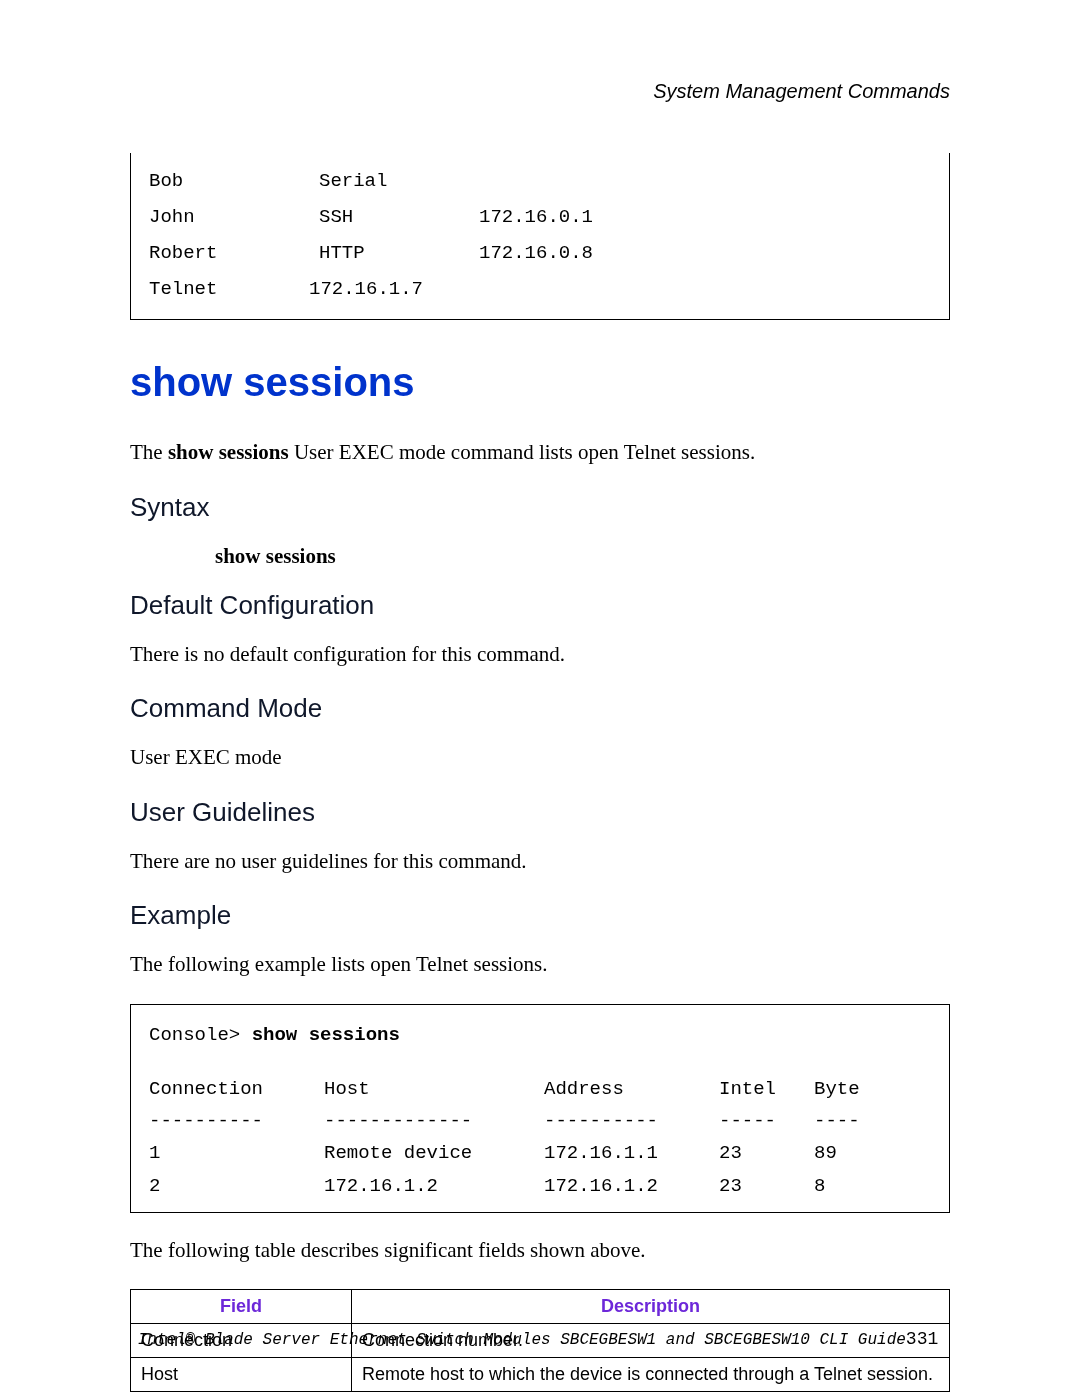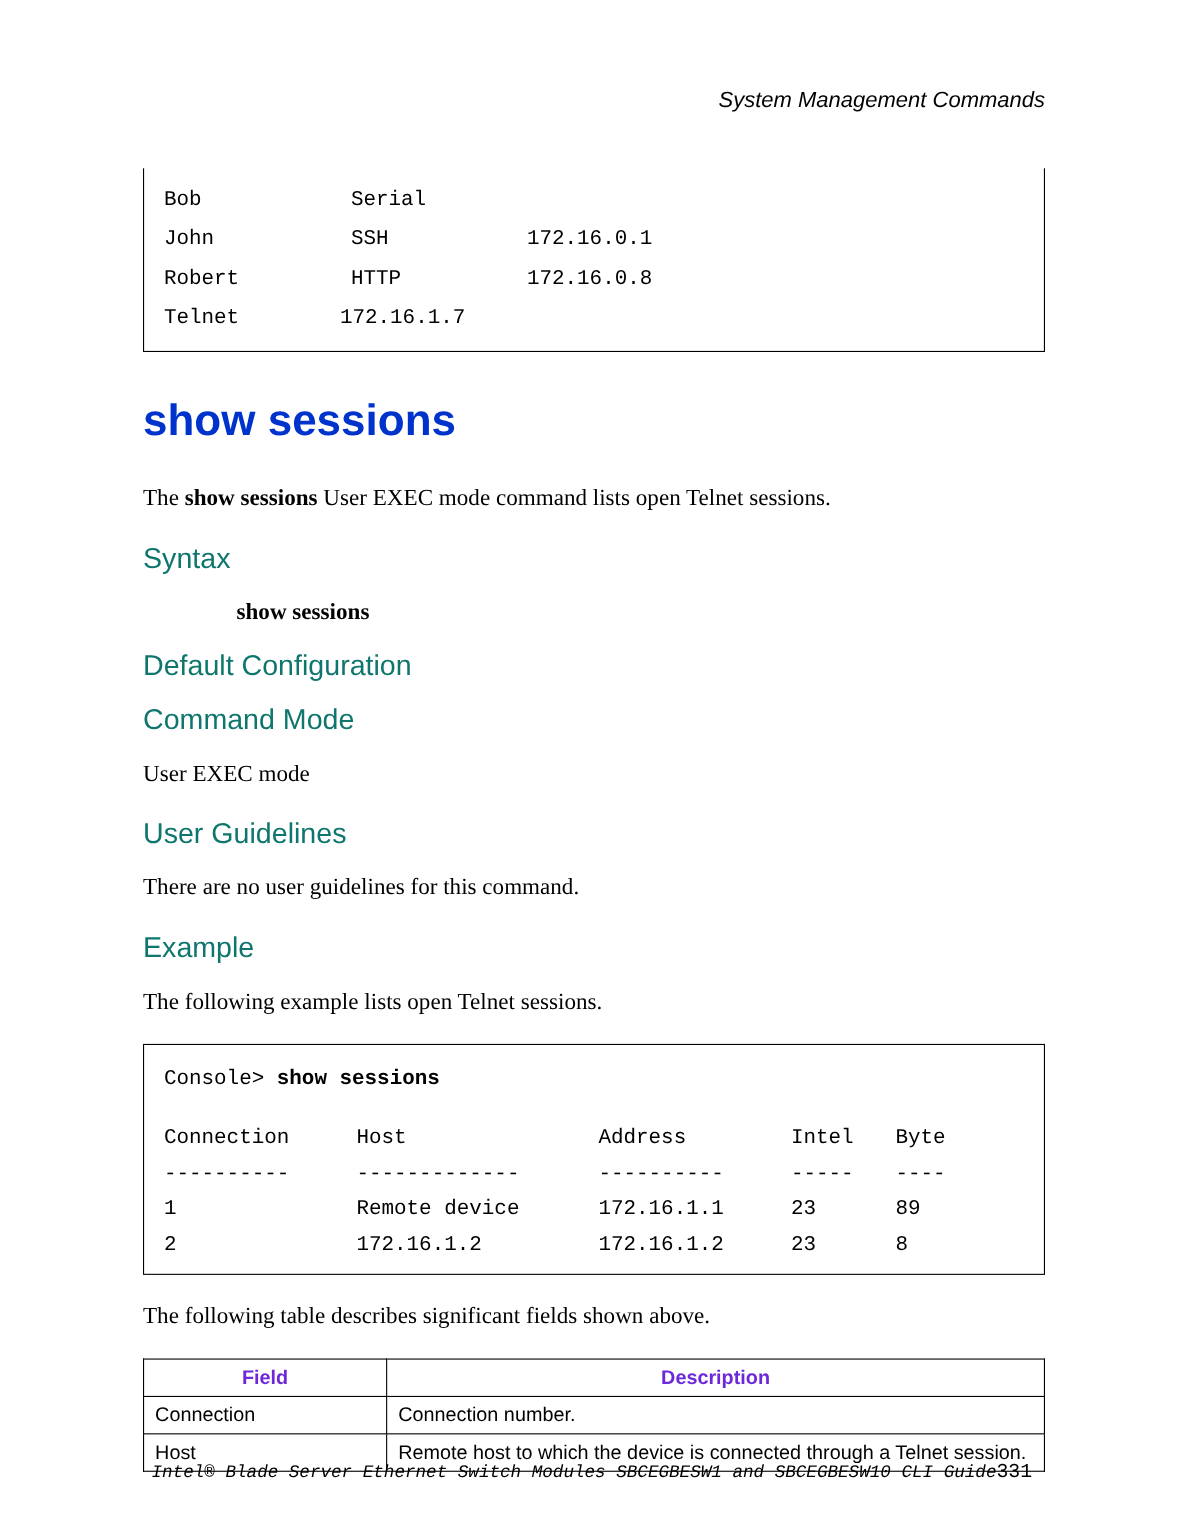--- a/index.html
+++ b/index.html
@@ -51,21 +51,21 @@
     margin-left: 85px;
     font-family: Liberation Serif, serif;
   }
   .body-text {
     font-size: 21px;
     margin: 0 0 24px 0;
     line-height: 1.45;
   }
   .body-text .bold { font-weight: bold; }
   h2.sub {
-    color: #0f766e;
+    color: #0f172a;
     font-family: Arial, Helvetica, sans-serif;
     font-weight: normal;
     font-size: 26px;
     margin: 18px 0 18px 0;
   }
   .syntax-bold {
     font-weight: bold;
     font-size: 21px;
     font-family: "Times New Roman", Times, serif;
   }
@@ -156,20 +156,21 @@
   <h1 class="cmd-title">show sessions</h1>
 
   <p class="body-text indent">
     <span>The </span><span class="bold">show sessions</span><span> User EXEC mode command lists open Telnet sessions.</span>
   </p>
 
   <h2 class="sub">Syntax</h2>
   <p class="indent syntax-bold">show sessions</p>
 
   <h2 class="sub">Default Configuration</h2>
+  <p class="body-text indent">There is no default configuration for this command.</p>
 
   <h2 class="sub">Command Mode</h2>
   <p class="body-text indent">User EXEC mode</p>
 
   <h2 class="sub">User Guidelines</h2>
   <p class="body-text indent">There are no user guidelines for this command.</p>
 
   <h2 class="sub">Example</h2>
   <p class="body-text indent">The following example lists open Telnet sessions.</p>
 

